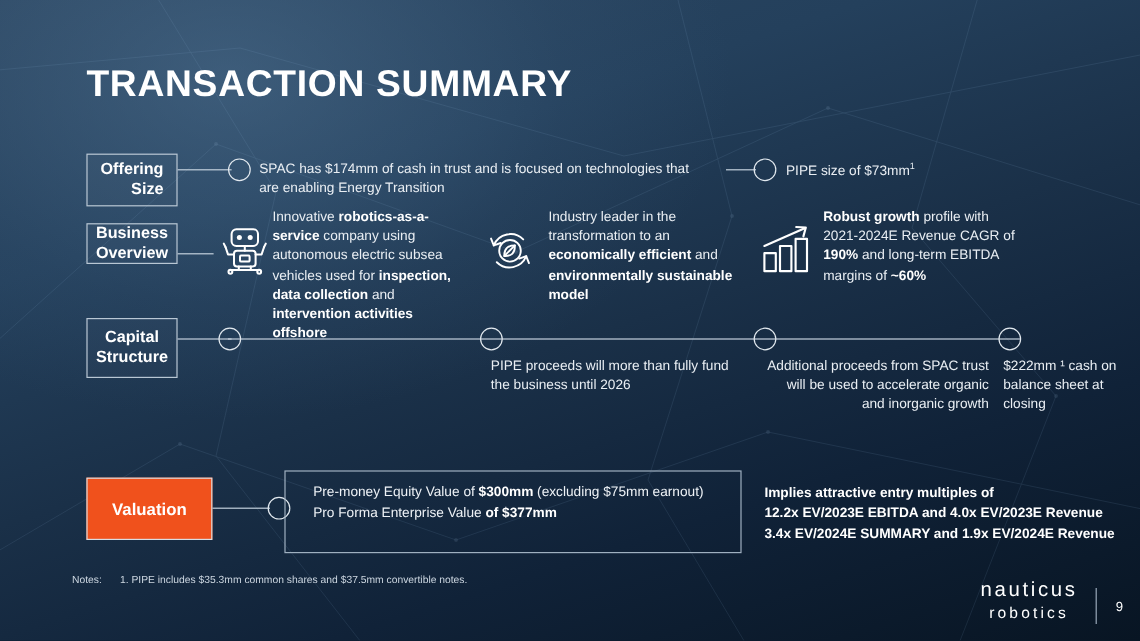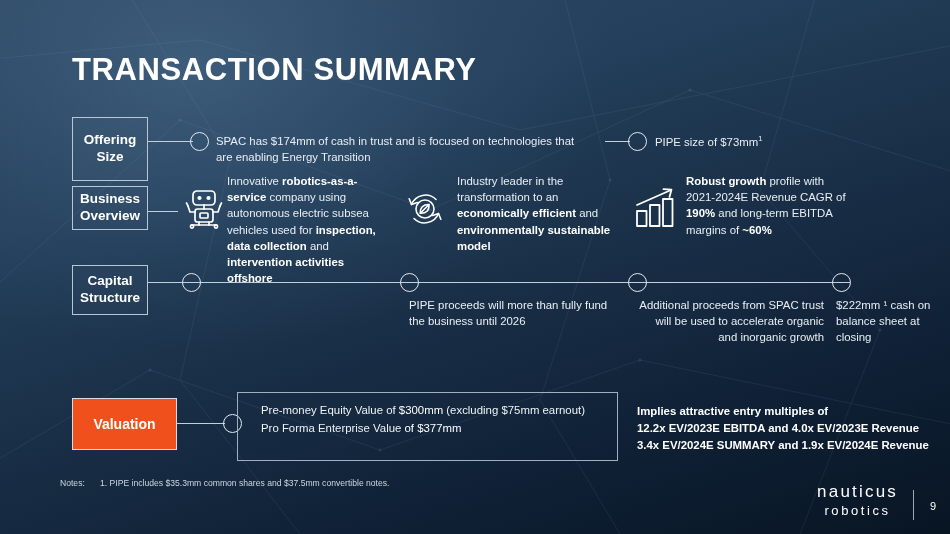--- a/index.html
+++ b/index.html
@@ -40,22 +40,22 @@
     position:absolute;
     border:1.5px solid #b9c7d4;
     color:#ffffff;
     font-size:13.5px; font-weight:bold;
     display:flex; align-items:center; justify-content:center;
     text-align:center; line-height:1.25;
     background:rgba(255,255,255,0.02);
   }
   .cat-box span { display:block; }
 
-  #cat-offering  { left:72px; top:117px; width:76px; height:64px; }
-  #cat-business  { left:72px; top:186px; width:76px; height:44px; }
+  #cat-offering  { left:72px; top:128px; width:76px; height:44px;text-align:right; }
+  #cat-business  { left:72px; top:186px; width:76px; height:34px; }
   #cat-capital   { left:72px; top:265px; width:76px; height:50px; }
 
   .valuation-box {
     position:absolute; left:72px; top:398px; width:105px; height:52px;
     background:#f0511c; color:#fff; font-size:14px; font-weight:bold;
     display:flex; align-items:center; justify-content:center;
     border:1px solid #d8dde2;
   }
 
   
@@ -78,21 +78,21 @@
 
   
   .val-panel {
     position:absolute; left:237px; top:392px; width:381px; height:69px;
     border:1px solid #9fb0c0;
   }
   .val-text {
     position:absolute; left:261px; top:401px; width:350px;
     color:#eef2f6; font-size:11.4px; line-height:1.58;
   }
-  .val-text b { color:#fff; font-weight:normal; }
+  .val-text b { color:#fff; font-weight:bold; }
 
   .implies {
     position:absolute; left:637px; top:403px; width:300px;
     color:#ffffff; font-size:11.4px; font-weight:bold; line-height:1.5;
   }
 
   
   .notes-label { position:absolute; left:60px; top:478px; color:#cdd7e1; font-size:8.6px; }
   .notes-text  { position:absolute; left:100px; top:478px; color:#cdd7e1; font-size:8.6px; }
 

